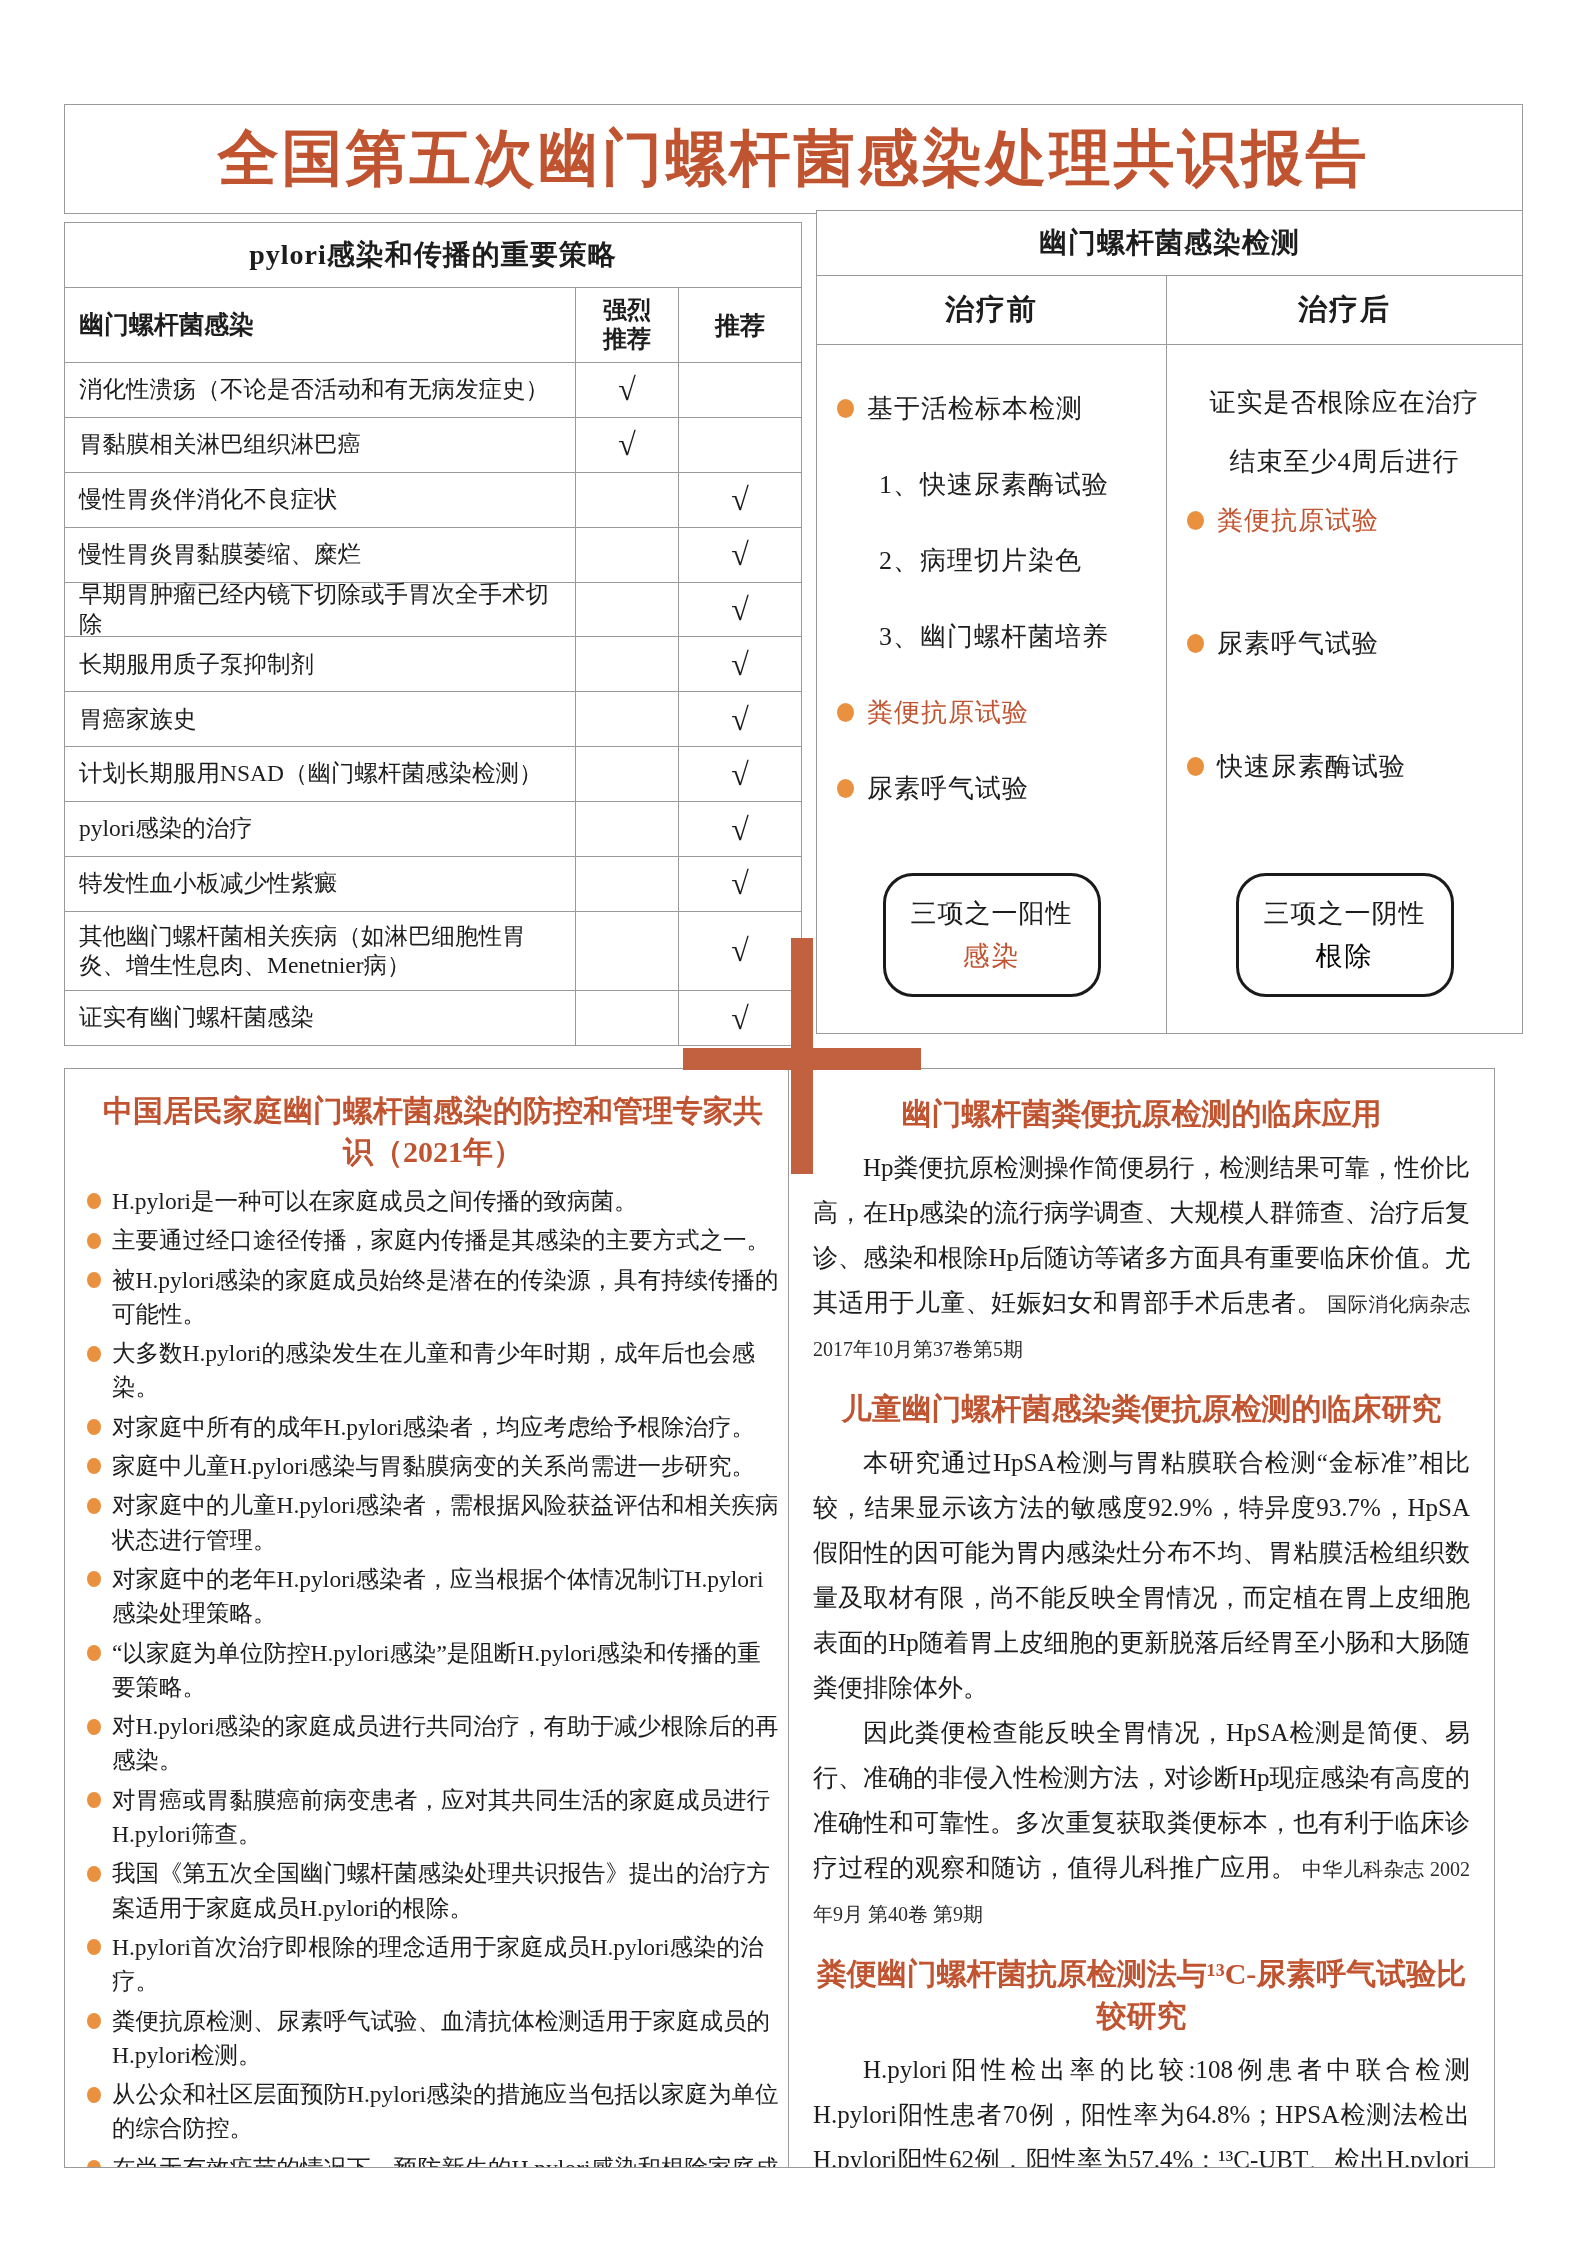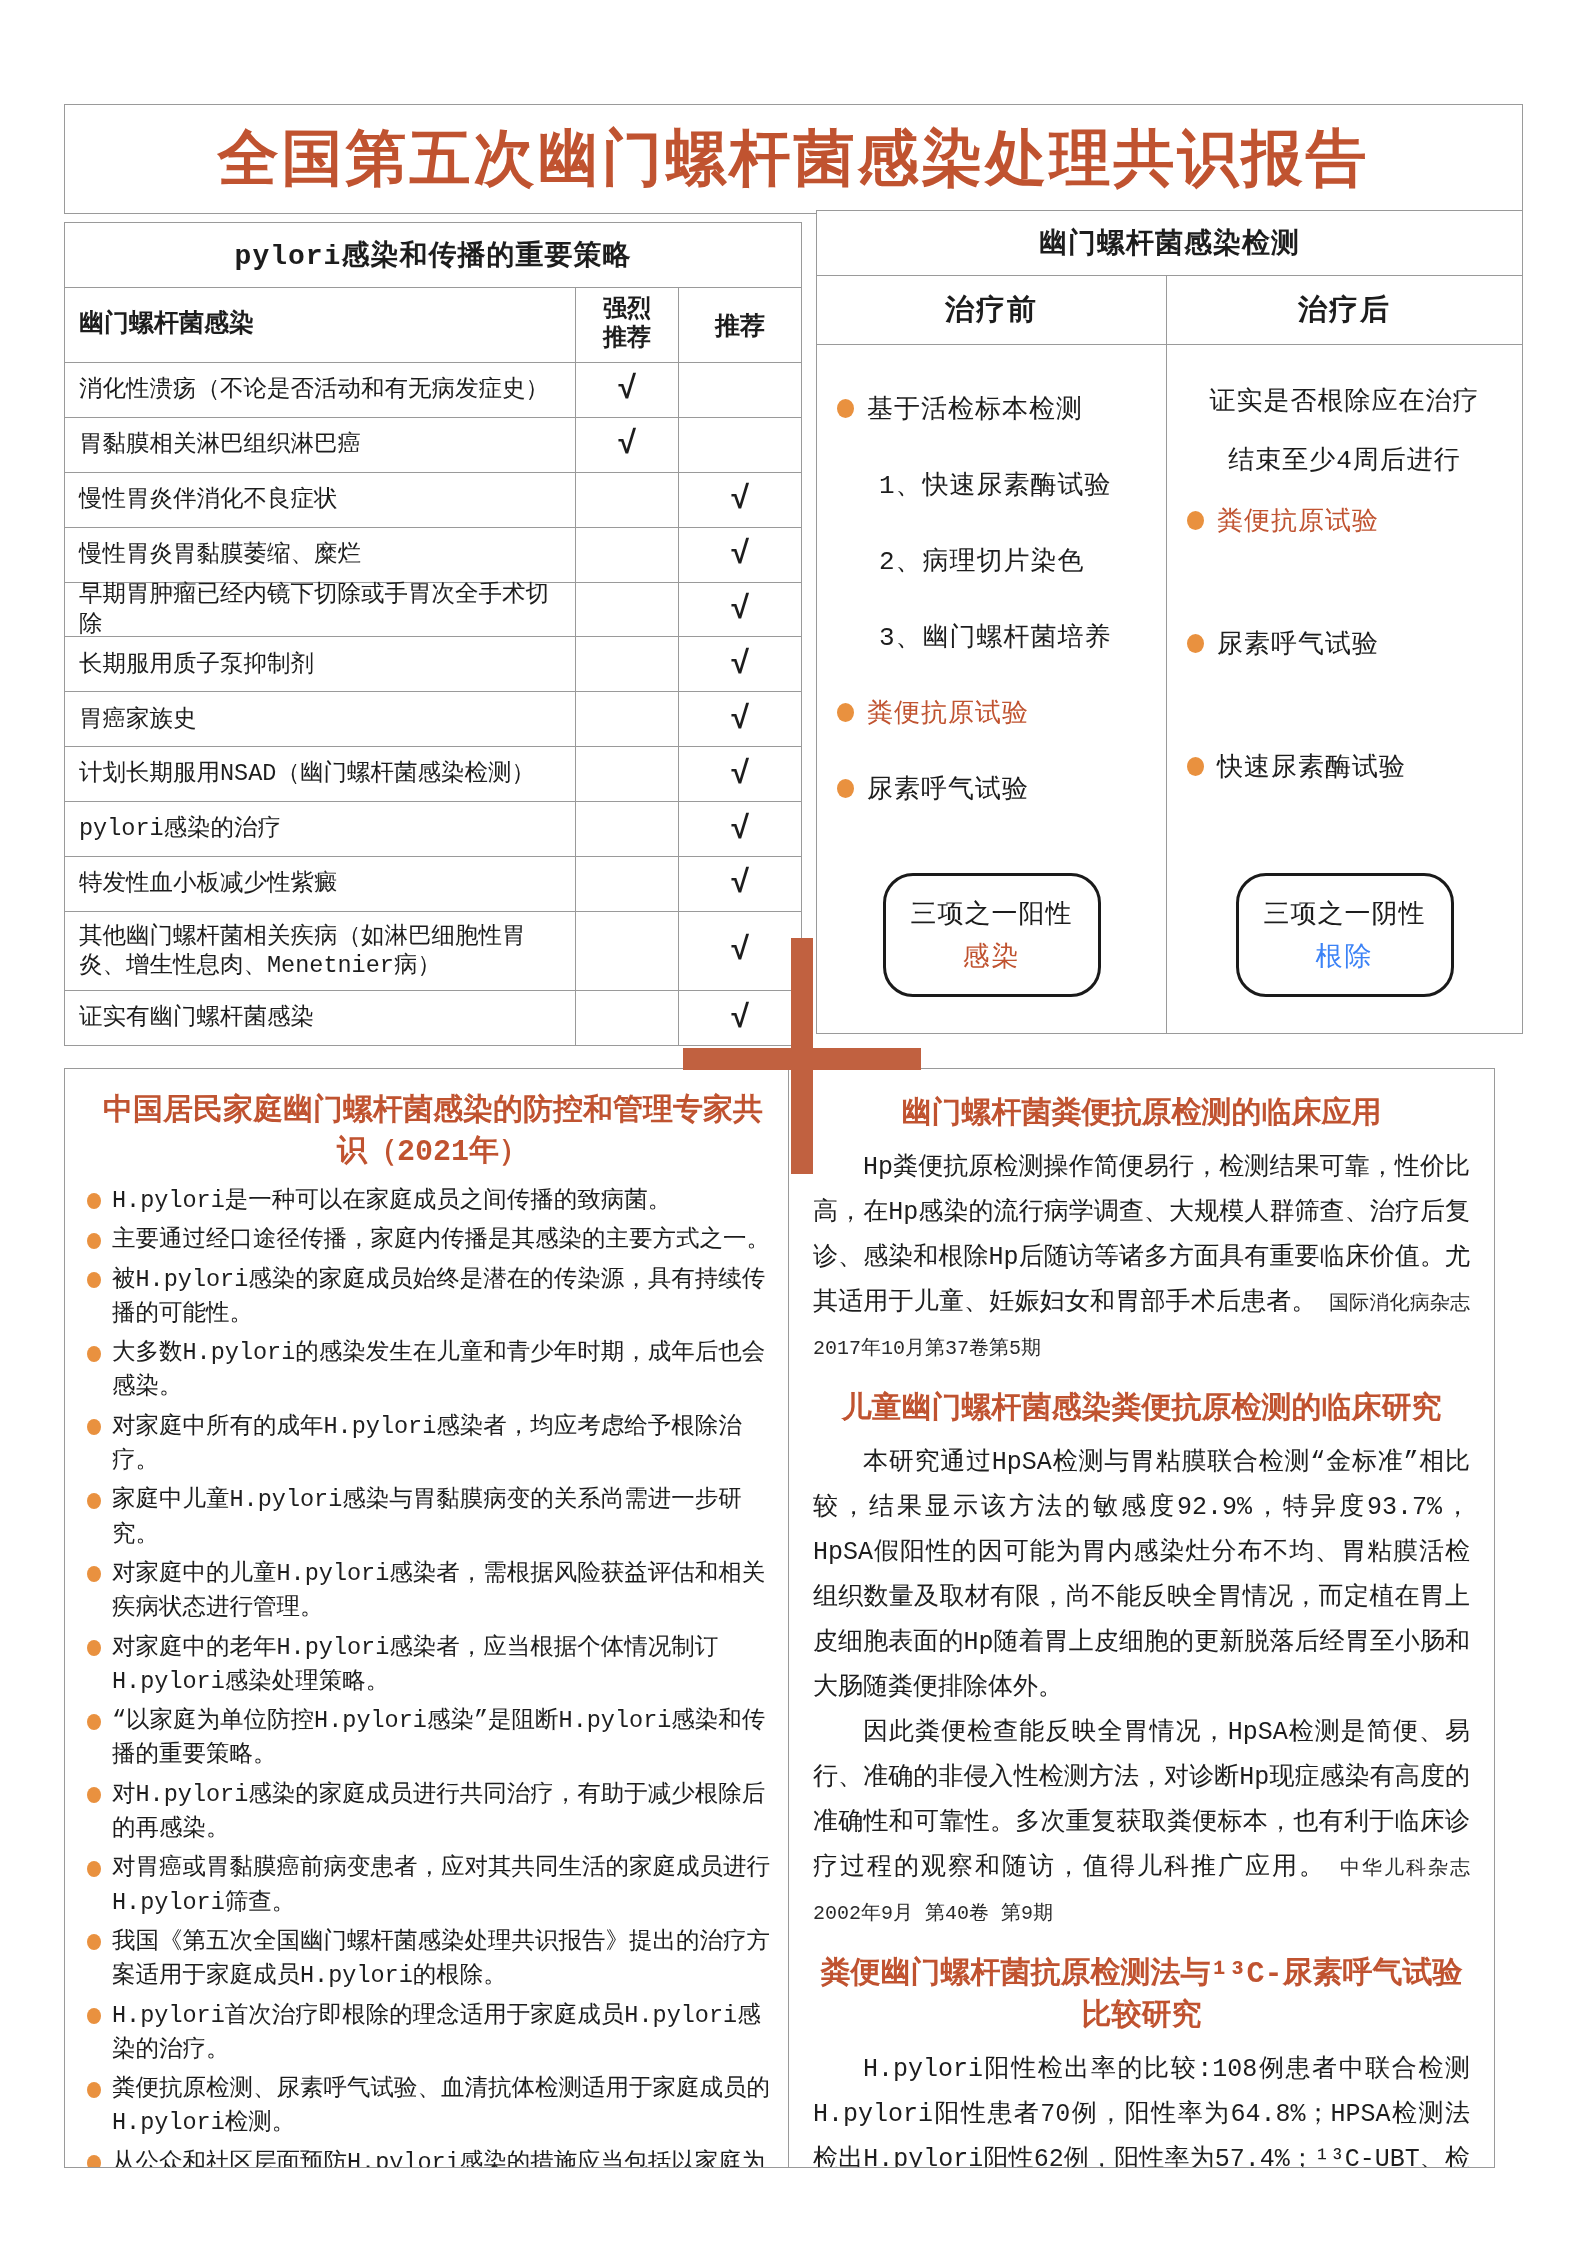--- a/index.html
+++ b/index.html
@@ -1,17 +1,17 @@
 <!DOCTYPE html>
 <html><head>
 <meta charset="utf-8">
 <style>
   html,body{margin:0;padding:0;background:#fff;}
   .page{position:relative;width:1587px;height:2245px;background:#ffffff;
-        font-family:Liberation Mono, monospace;color:#1d1d1d;overflow:hidden;}
+        font-family:Liberation Serif, serif;color:#1d1d1d;overflow:hidden;}
   .panel{box-sizing:border-box;border:1px solid #9a9a9a;background:#fff;position:absolute;}
 
   
   .title-box{left:64px;top:104px;width:1459px;height:110px;display:flex;align-items:center;justify-content:center;}
   .title-text{color:#c05330;font-size:61px;font-weight:600;letter-spacing:3px;white-space:nowrap;}
 
   
   .table-panel{left:64px;top:222px;width:738px;height:824px;display:flex;flex-direction:column;}
   .tp-title{height:64px;flex:none;border-bottom:1px solid #9a9a9a;display:flex;align-items:center;justify-content:center;
             font-size:28px;font-weight:600;letter-spacing:1px;}
@@ -37,21 +37,21 @@
               font-size:29px;font-weight:600;letter-spacing:2px;}
   .dp-items{flex:1;padding-top:46px;min-height:0;}
   .di{font-size:26px;letter-spacing:1px;}
   .di-bullet{display:flex;align-items:center;gap:13px;padding-left:20px;margin-bottom:41px;}
   .dot{width:17px;height:19px;border-radius:50%;background:#e9913f;flex:none;}
   .di-num{padding-left:62px;margin-bottom:41px;}
   .di-text{text-align:center;line-height:1.35;margin-bottom:24px;}
   #dp-post .di-bullet{margin-bottom:88px;}
   #dp-post .dp-items{padding-top:40px;}
   .accent{color:#c05330;}
-  .green{color:#3b82f6;}
+  .green{color:#000000;}
   .dp-box{flex:none;align-self:center;width:212px;height:118px;border:3px solid #1a1a1a;border-radius:30px;
           margin-bottom:36px;display:flex;flex-direction:column;align-items:center;justify-content:center;gap:7px;}
   .dp-box .r1{font-size:26px;letter-spacing:1px;}
   .dp-box .r2{font-size:27px;letter-spacing:2px;}
 
   
   .cross-h{position:absolute;left:683px;top:1048px;width:238px;height:22px;background:#c16140;z-index:5;}
   .cross-v{position:absolute;left:791px;top:938px;width:22px;height:236px;background:#c16140;z-index:5;}
 
   

